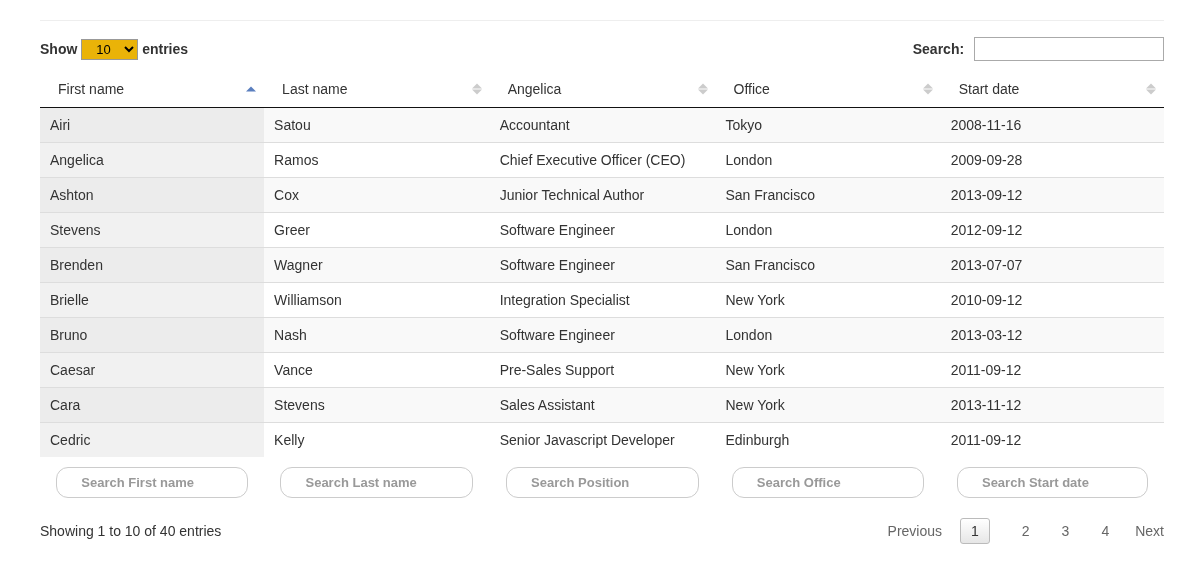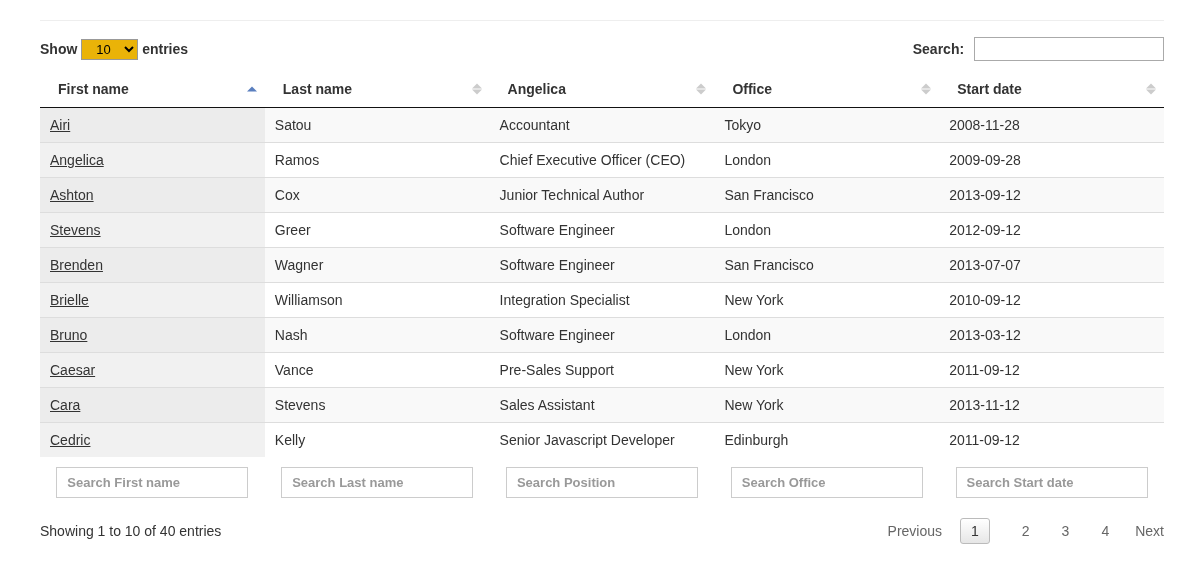--- a/index.html
+++ b/index.html
@@ -38,21 +38,21 @@
     font-size: 13px;
     margin-left: 6px;
   }
   table.dataTable {
     width: 100%;
     border-collapse: collapse;
     border-spacing: 0;
   }
   table.dataTable thead th {
     text-align: left;
-    font-weight: bold;
+    font-weight: normal;
     padding: 10px 18px;
     border-bottom: 1px solid #111;
     position: relative;
     cursor: pointer;
   }
   .sort-icon {
     position: absolute;
     right: 8px;
     top: 50%;
     transform: translateY(-50%);
@@ -66,28 +66,28 @@
     border-right: 5px solid transparent;
   }
   .sort-icon .tri-up { border-bottom: 5px solid #ccc; }
   .sort-icon .tri-down { border-top: 5px solid #ccc; }
   .sort-icon.asc .tri-up { border-bottom-color: #5a7fbf; }
   table.dataTable tbody td {
     padding: 9px 10px;
     border-top: 1px solid #ddd;
   }
   table.dataTable tbody tr:nth-child(odd) { background: #f9f9f9; }
-  table.dataTable tbody tr td:first-child { background: #f1f1f1; text-decoration: underline; }
+  table.dataTable tbody tr td:first-child { background: #f1f1f1; }
   table.dataTable tbody tr:nth-child(odd) td:first-child { background: #ececec; }
   tfoot th { padding: 10px 8px 6px 8px; }
   .col-search {
     width: 92%;
     border: 1px solid #ccc;
-    border-radius: 0;
-    padding: 7px 10px;
+    border-radius: 12px;
+    padding: 7px 24px;
     font-size: 13px;
     color: #333;
     background: #fff;
   }
   .col-search::placeholder { color: #999; font-weight: bold; }
   .bottom {
     display: flex;
     justify-content: space-between;
     align-items: center;
     margin-top: 14px;
@@ -155,21 +155,21 @@
             <span class="tri-down"></span>
           </span></th>
       </tr>
   </thead>
   <tbody id="body-rows">
       <tr>
         <td>Airi</td>
         <td>Satou</td>
         <td>Accountant</td>
         <td>Tokyo</td>
-        <td>2008-11-28</td>
+        <td>2008-11-16</td>
       </tr>
       <tr>
         <td>Angelica</td>
         <td>Ramos</td>
         <td>Chief Executive Officer (CEO)</td>
         <td>London</td>
         <td>2009-09-28</td>
       </tr>
       <tr>
         <td>Ashton</td>

